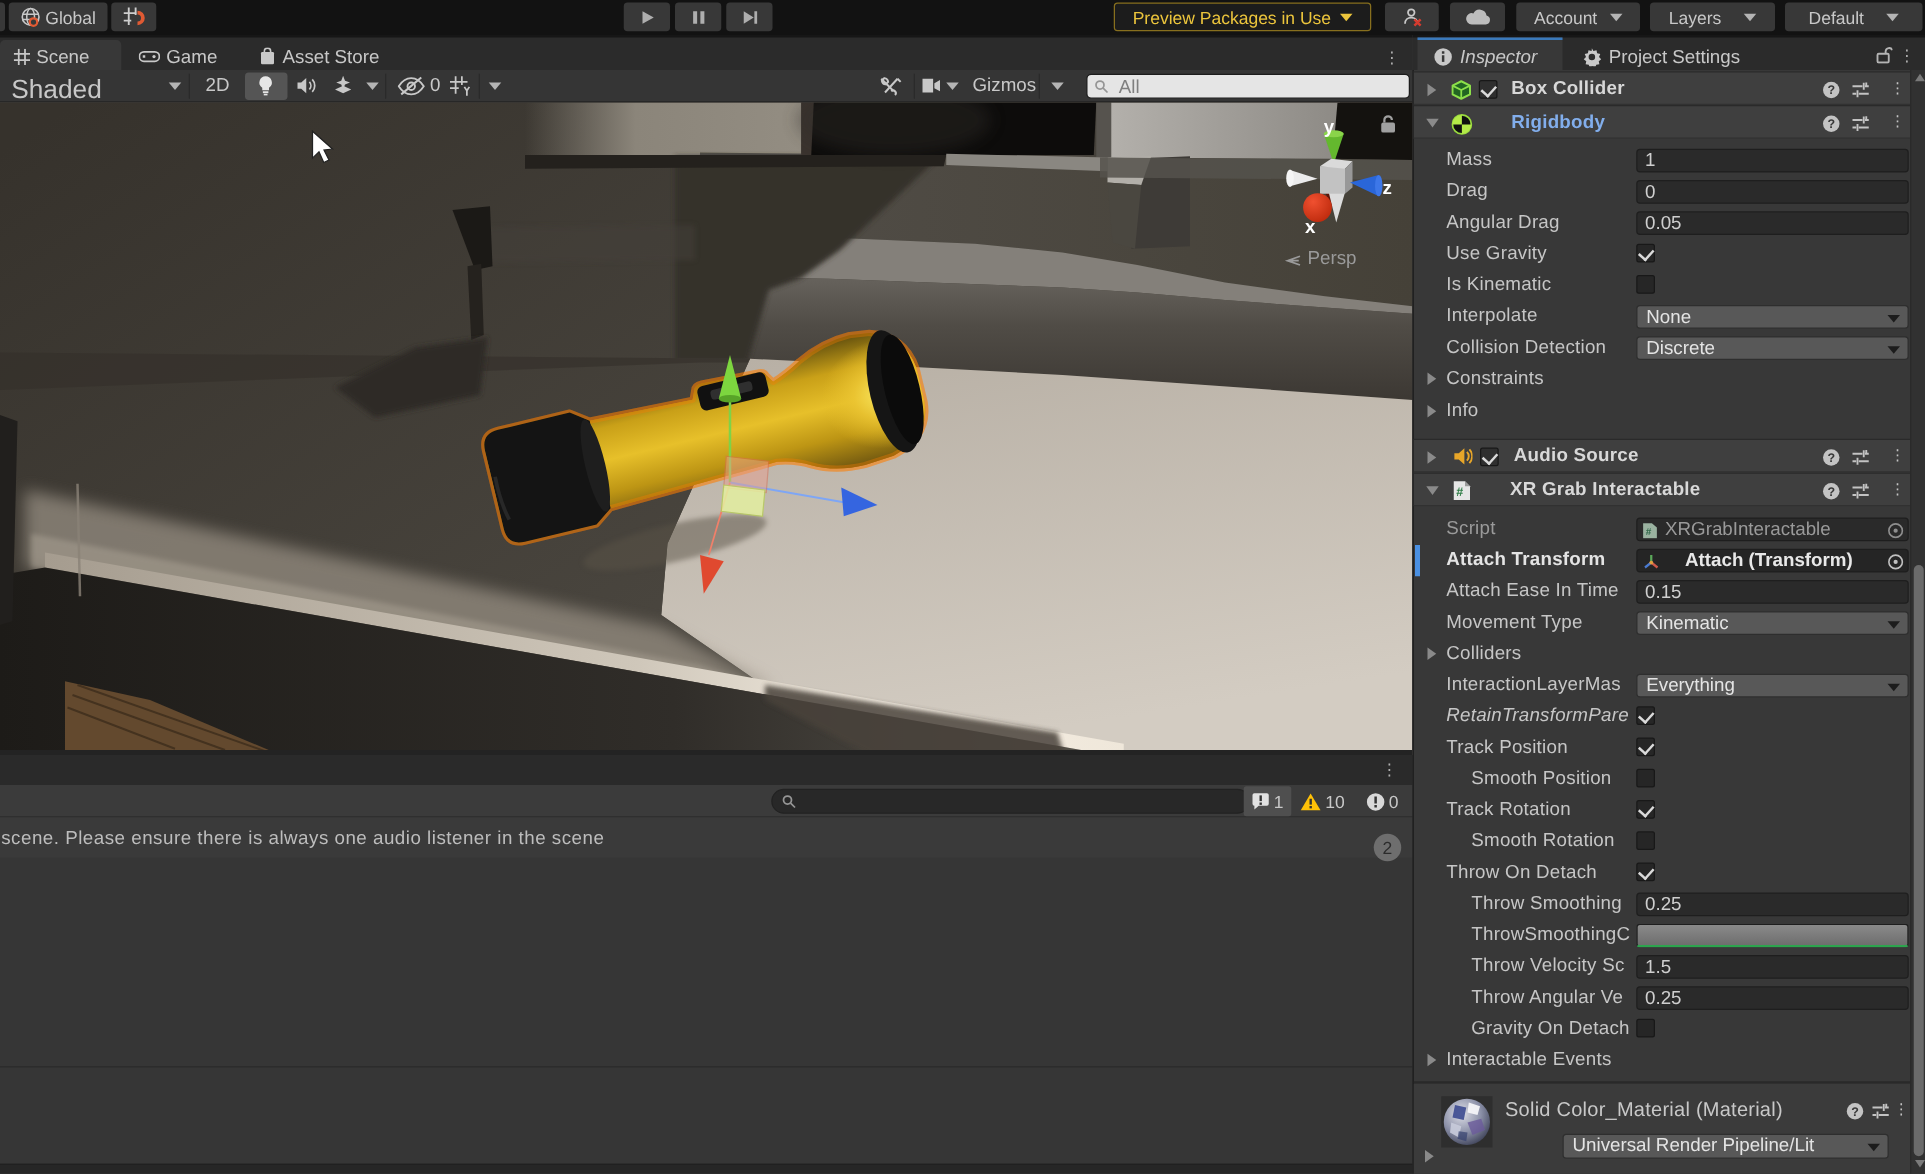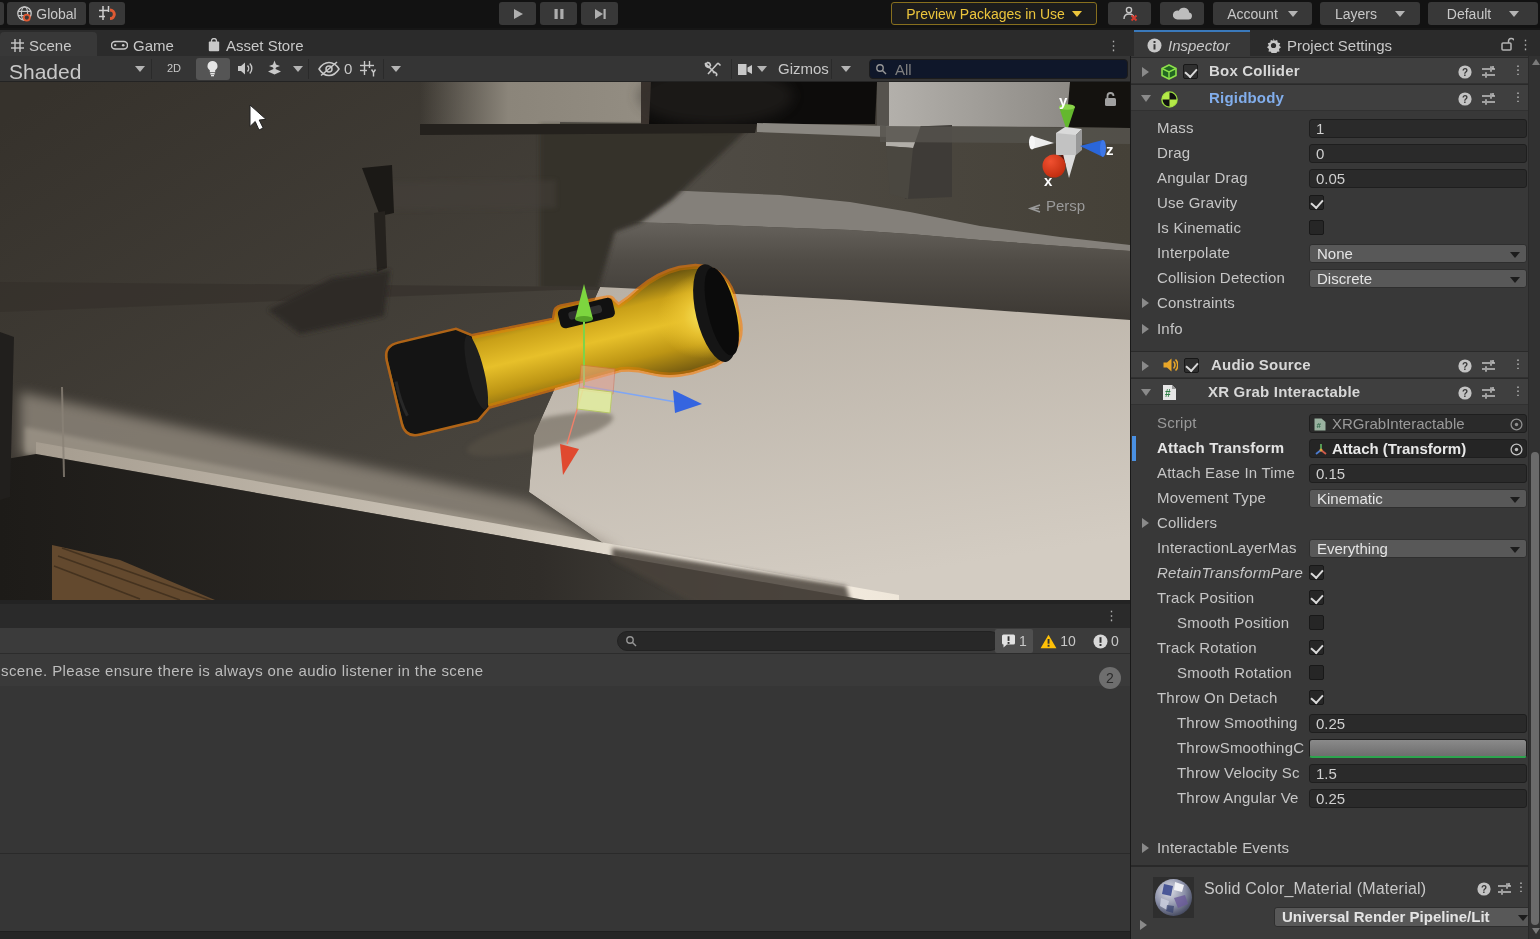--- a/index.html
+++ b/index.html
@@ -126,21 +126,21 @@
       <svg width="12" height="14" viewBox="0 0 12 14" style="margin-right:6px;">
         <rect x="0.8" y="3.5" width="10.4" height="9.8" rx="1" fill="#c8c8c8"></rect>
         <path d="M3.5 5 V3 a2.5 2.5 0 0 1 5 0 V5" fill="none" stroke="#c8c8c8" stroke-width="1.3"></path>
       </svg>Asset Store</div>
     <div style="position:absolute;right:10px;top:8px;color:#b0b0b0;font-size:13px;letter-spacing:0;">⋮</div>
   </div>
   <div id="vtool" class="abs">
     <div class="abs txt" style="left:9px;top:4px;font-size:21px;">Shaded</div>
     <div class="abs" style="left:135px;top:10px;width:0;height:0;border-left:5px solid transparent;border-right:5px solid transparent;border-top:6px solid #b4b4b4;"></div>
     <div class="abs" style="left:151px;top:3px;width:1px;height:20px;background:#2a2a2a;"></div>
-    <div class="abs txt" style="left:160px;top:2px;width:28px;height:21px;text-align:center;line-height:21px;font-size:11px;">2D</div>
+    <div class="abs txt" style="left:160px;top:2px;width:28px;height:21px;text-align:center;line-height:21px;font-size:15px;">2D</div>
     <div class="abs" style="left:196px;top:2px;width:34px;height:22px;background:#555555;border-radius:3px;">
       <svg width="13" height="17" viewBox="0 0 13 17" style="margin:2px 0 0 10px;">
         <path d="M6.5 1 a5 5 0 0 1 2.7 9.2 l0 2 h-5.4 l0-2 A5 5 0 0 1 6.5 1 Z" fill="#e6e6e6"></path>
         <rect x="4.3" y="13" width="4.4" height="1.5" fill="#e6e6e6"></rect>
           <rect x="5" y="15" width="3" height="1.3" fill="#e6e6e6"></rect>
       </svg></div>
     <div class="abs" style="left:236px;top:4px;">
       <svg width="18" height="17" viewBox="0 0 18 17">
         <path d="M2 6 h3 l4-3.6 v12.2 L5 11 H2 Z" fill="#c8c8c8"></path>
         <path d="M11.5 5.5 a4.4 4.4 0 0 1 0 6 M13.8 3.5 a7.3 7.3 0 0 1 0 10" fill="none" stroke="#c8c8c8" stroke-width="1.4"></path>
@@ -179,21 +179,21 @@
     <div class="abs" style="left:731px;top:3px;width:1px;height:20px;background:#2a2a2a;"></div>
     <div class="abs" style="left:737px;top:6px;">
       <svg width="16" height="13" viewBox="0 0 16 13">
         <rect x="1" y="1" width="8.5" height="11" fill="#c8c8c8"></rect>
         <path d="M10.5 4.5 L15 2 V11 L10.5 8.5 Z" fill="#c8c8c8"></path>
       </svg></div>
     <div class="abs" style="left:757px;top:10px;width:0;height:0;border-left:5px solid transparent;border-right:5px solid transparent;border-top:6px solid #b4b4b4;"></div>
     <div class="abs txt" style="left:778px;top:4px;font-size:15px;">Gizmos</div>
     <div class="abs" style="left:831px;top:3px;width:1px;height:20px;background:#2a2a2a;"></div>
     <div class="abs" style="left:841px;top:10px;width:0;height:0;border-left:5px solid transparent;border-right:5px solid transparent;border-top:6px solid #b4b4b4;"></div>
-    <div class="abs" style="left:869px;top:3px;width:259px;height:20px;background:#0f172a;border:1px solid #1c1c1c;border-radius:4px;">
+    <div class="abs" style="left:869px;top:3px;width:259px;height:20px;background:#e5e5e5;border:1px solid #1c1c1c;border-radius:4px;">
       <svg width="13" height="13" viewBox="0 0 13 13" style="margin:3px 0 0 5px;">
         <circle cx="5" cy="5" r="3.2" fill="none" stroke="#969696" stroke-width="1.4"></circle>
         <line x1="7.5" y1="7.5" x2="11" y2="11" stroke="#969696" stroke-width="1.4"></line>
       </svg>
       <span style="position:absolute;left:25px;top:1px;color:#7f7f7f;font-size:15px;">All</span>
     </div>
   </div>
   <div id="viewport" class="abs" style="left:0;top:82px;width:1130px;height:522px;background:#45413b;">
   <svg width="1130" height="522" viewBox="0 0 1130 522">
     <defs>
@@ -577,21 +577,21 @@
           </svg>
         <svg style="position:absolute;right:3px;top:3px;" width="13" height="13" viewBox="0 0 13 13">
             <circle cx="6.5" cy="6.5" r="5.4" fill="none" stroke="#8f8f8f" stroke-width="1.3"></circle>
             <circle cx="6.5" cy="6.5" r="1.7" fill="#8f8f8f"></circle>
           </svg>
       </div>
       </div>
     <div class="abs" style="left:1px;top:380px;width:4px;height:25px;background:#4a90e2;"></div>
     <div class="row" style="top:380px;">
         <div class="lbl" style="font-weight:bold;color:#e4e4e4;">Attach Transform</div>
-      <div class="fld" style="background:#252525;color:#e8e8e8;font-weight:bold;padding-left:22px;">Attach (Transform)
+      <div class="fld" style="background:#252525;color:#e8e8e8;font-weight:bold;padding-left:38px;">Attach (Transform)
         <svg style="position:absolute;left:4px;top:3px;" width="14" height="14" viewBox="0 0 14 14">
             <g stroke-width="1.8">
               <line x1="7" y1="7" x2="7" y2="1" stroke="#5ba85a"></line>
               <line x1="7" y1="7" x2="2" y2="11" stroke="#4a7ad0"></line>
               <line x1="7" y1="7" x2="12" y2="11" stroke="#d05a4a"></line>
             </g>
             <circle cx="7" cy="7" r="1.5" fill="#e0a040"></circle>
           </svg>
         <svg style="position:absolute;right:3px;top:3px;" width="13" height="13" viewBox="0 0 13 13">
             <circle cx="6.5" cy="6.5" r="5.4" fill="none" stroke="#c0c0c0" stroke-width="1.3"></circle>
@@ -647,20 +647,24 @@
         <div class="lbl lbl2">ThrowSmoothingC</div>
       <div class="fld" style="background:linear-gradient(#8a8a8a,#6e6e6e);border-bottom:2px solid #2da44e;"></div>
       </div>
     <div class="row" style="top:705px;">
         <div class="lbl lbl2">Throw Velocity Sc</div>
         <div class="fld">1.5</div>
       </div>
     <div class="row" style="top:730px;">
         <div class="lbl lbl2">Throw Angular Ve</div>
         <div class="fld">0.25</div>
+      </div>
+    <div class="row" style="top:755px;">
+        <div class="lbl lbl2">Gravity On Detach</div>
+        <div class="chk"></div>
       </div>
     <div class="row" style="top:780px;">
         <div class="fold closed" style="left:11px;top:7px;"></div>
         <div class="lbl">Interactable Events</div>
       </div>
 
     <div class="abs" style="left:0;top:809px;width:410px;height:2px;background:#292929;"></div>
     <div class="abs" style="left:0;top:811px;width:397px;height:72px;background:#3b3b3b;">
       <div class="abs" style="left:22px;top:10px;width:41px;height:41px;background:#2e2e2e;">
         <svg width="41" height="41" viewBox="0 0 41 41">
@@ -691,21 +695,21 @@
             <line x1="1" y1="10" x2="4" y2="10"></line>
             <line x1="6" y1="10" x2="14" y2="10"></line>
             <line x1="10" y1="1.2" x2="10" y2="6.8"></line>
             <line x1="5" y1="7.2" x2="5" y2="12.8"></line>
           </g>
           <line x1="12" y1="1" x2="12" y2="4" stroke="#c3c3c3" stroke-width="1.5"></line>
         </svg>
       <div class="abs" style="left:384px;top:13px;color:#c3c3c3;font-size:12px;">⋮</div>
       <div class="fold closed" style="position:absolute;left:9px;top:53px;"></div>
       <div class="abs" style="left:73px;top:42px;color:#c6c6c6;font-size:13px;margin-top:41px;">Shader</div>
-      <div class="drop" style="left:143px;top:40px;width:261px;height:20px;line-height:18px;font-weight:bold;">Universal Render Pipeline/Lit</div>
+      <div class="drop" style="left:119px;top:40px;width:261px;height:20px;line-height:18px;">Universal Render Pipeline/Lit</div>
     </div>
 
     <div class="abs" style="left:397px;top:0;width:13px;height:883px;background:#313131;border-left:1px solid #2a2a2a;">
       <div class="abs" style="left:3px;top:3px;width:0;height:0;border-left:4px solid transparent;border-right:4px solid transparent;border-bottom:6px solid #7a7a7a;"></div>
       <div class="abs" style="left:2px;top:396px;width:8px;height:473px;background:#6b6b6b;border-radius:4px;"></div>
       <div class="abs" style="left:3px;top:872px;width:0;height:0;border-left:4px solid transparent;border-right:4px solid transparent;border-top:6px solid #7a7a7a;"></div>
     </div>
   </div>
 </div>
 

